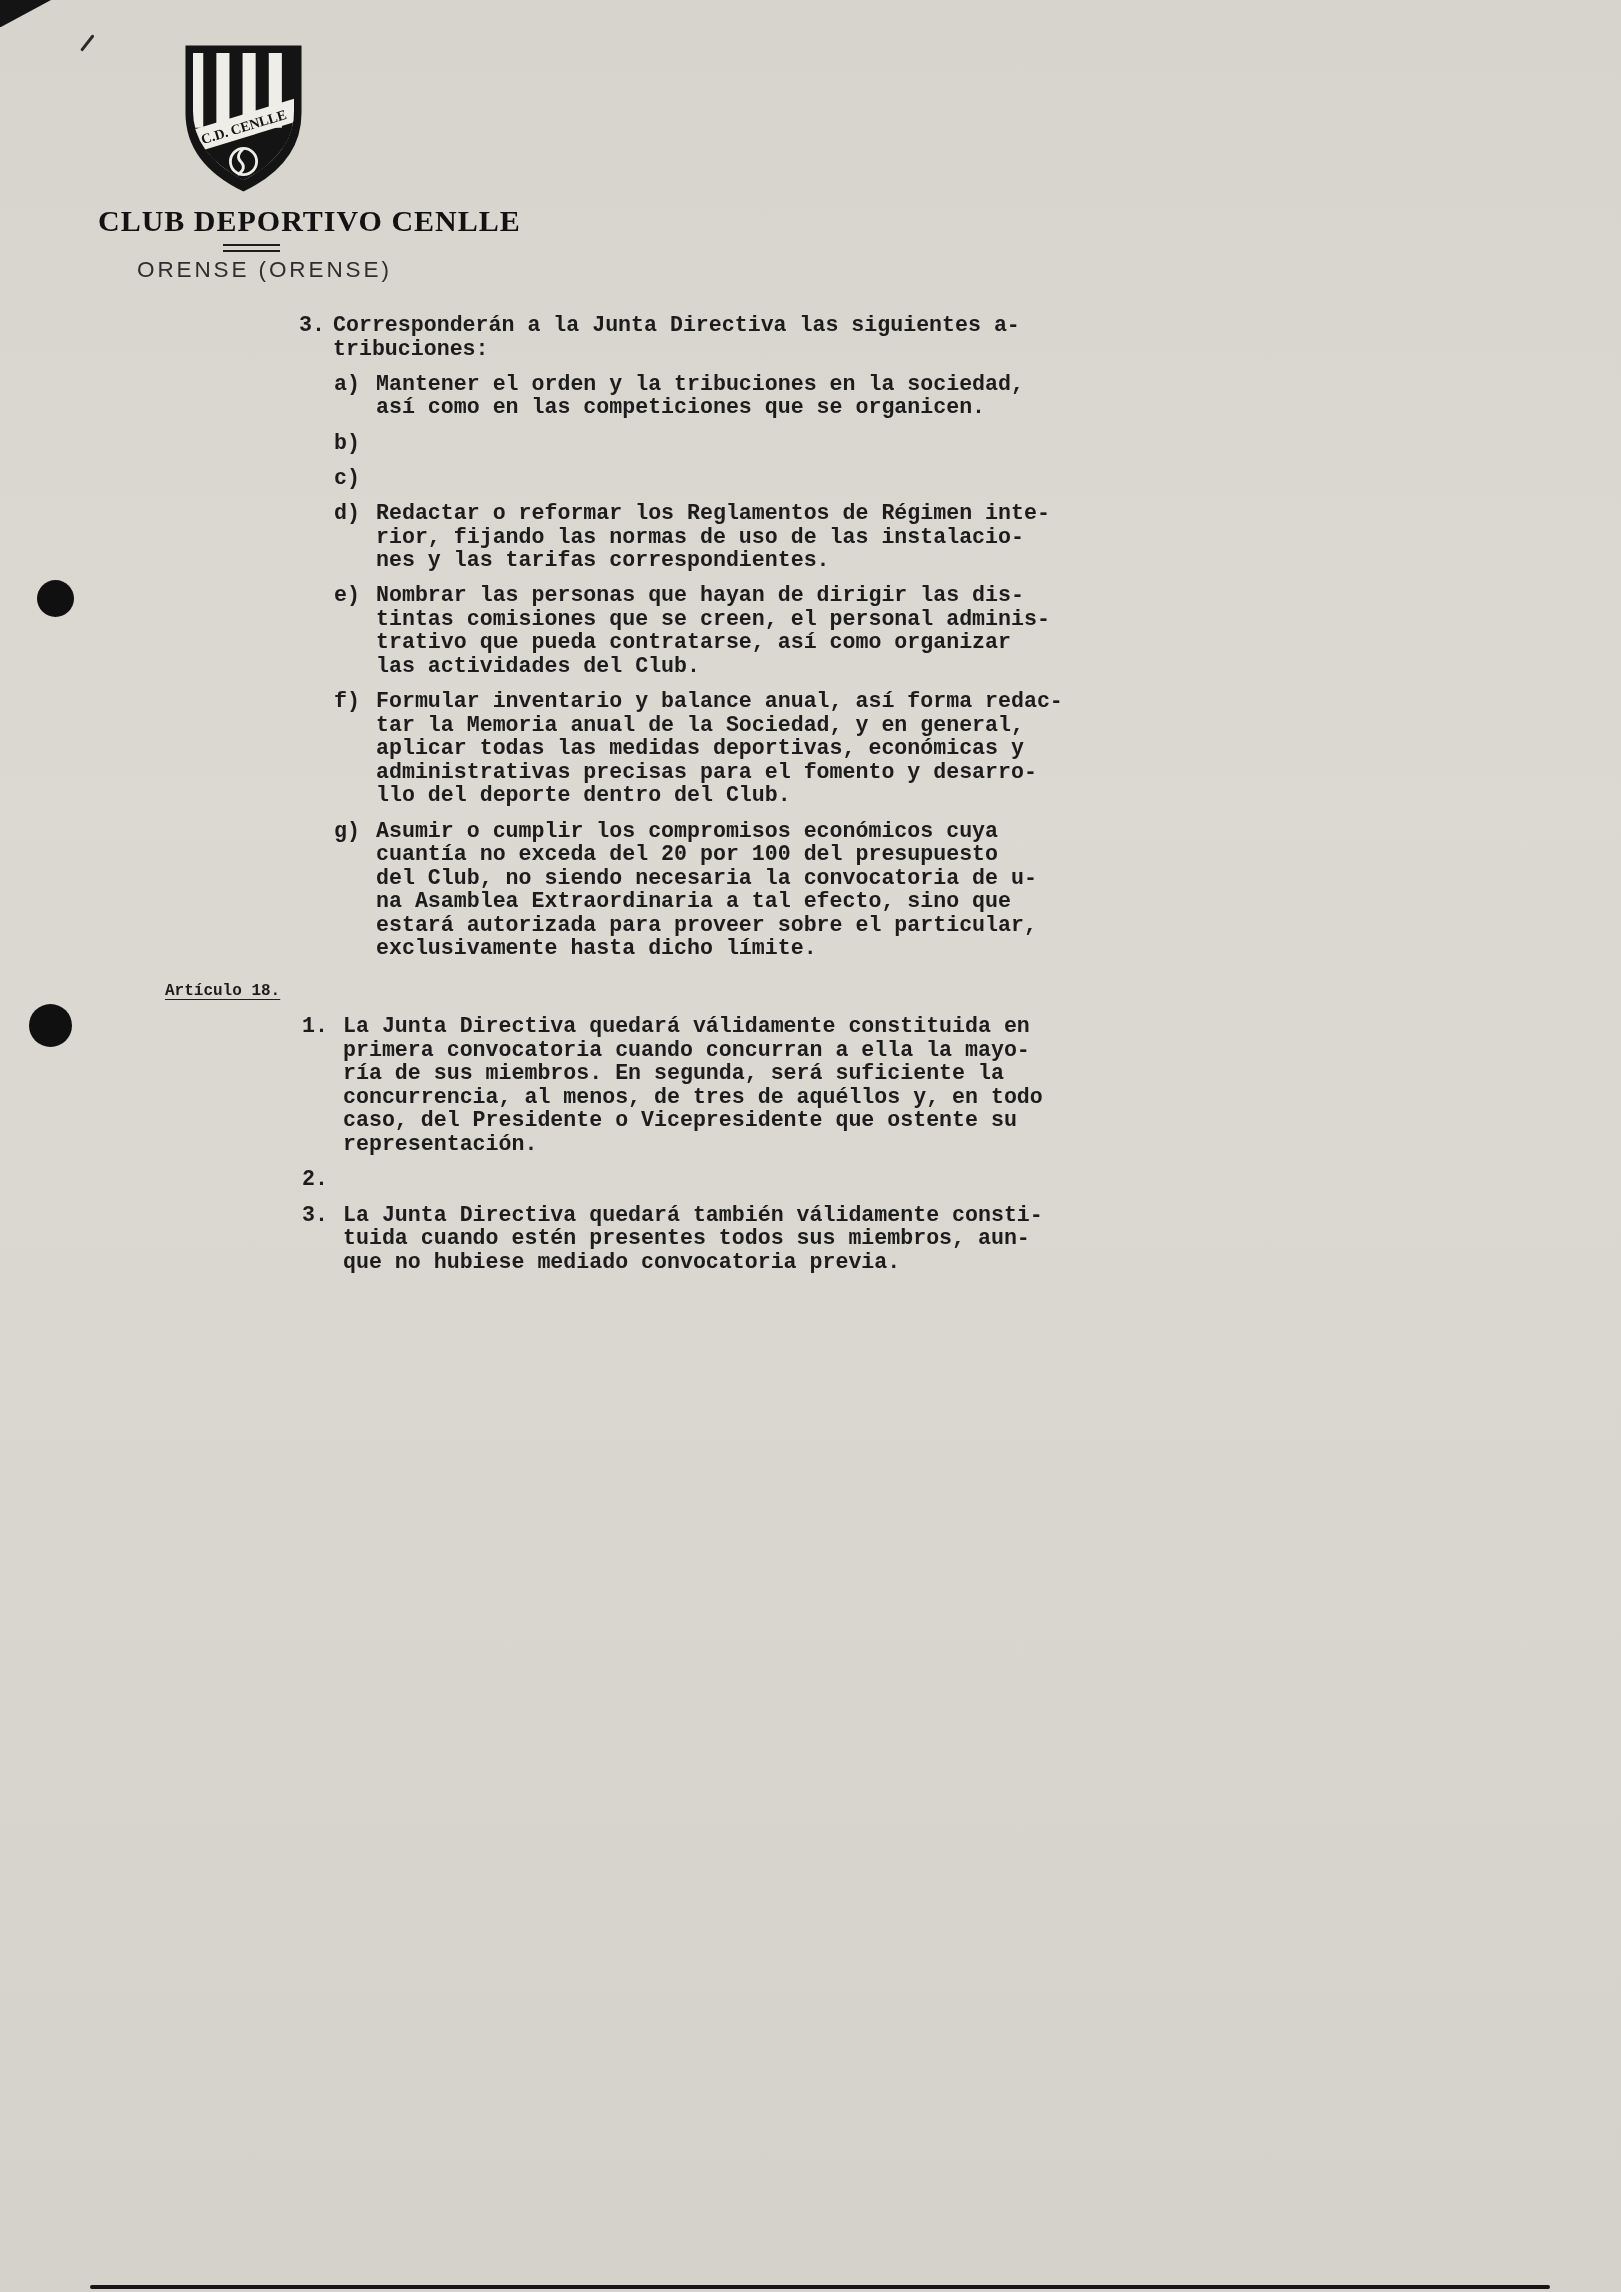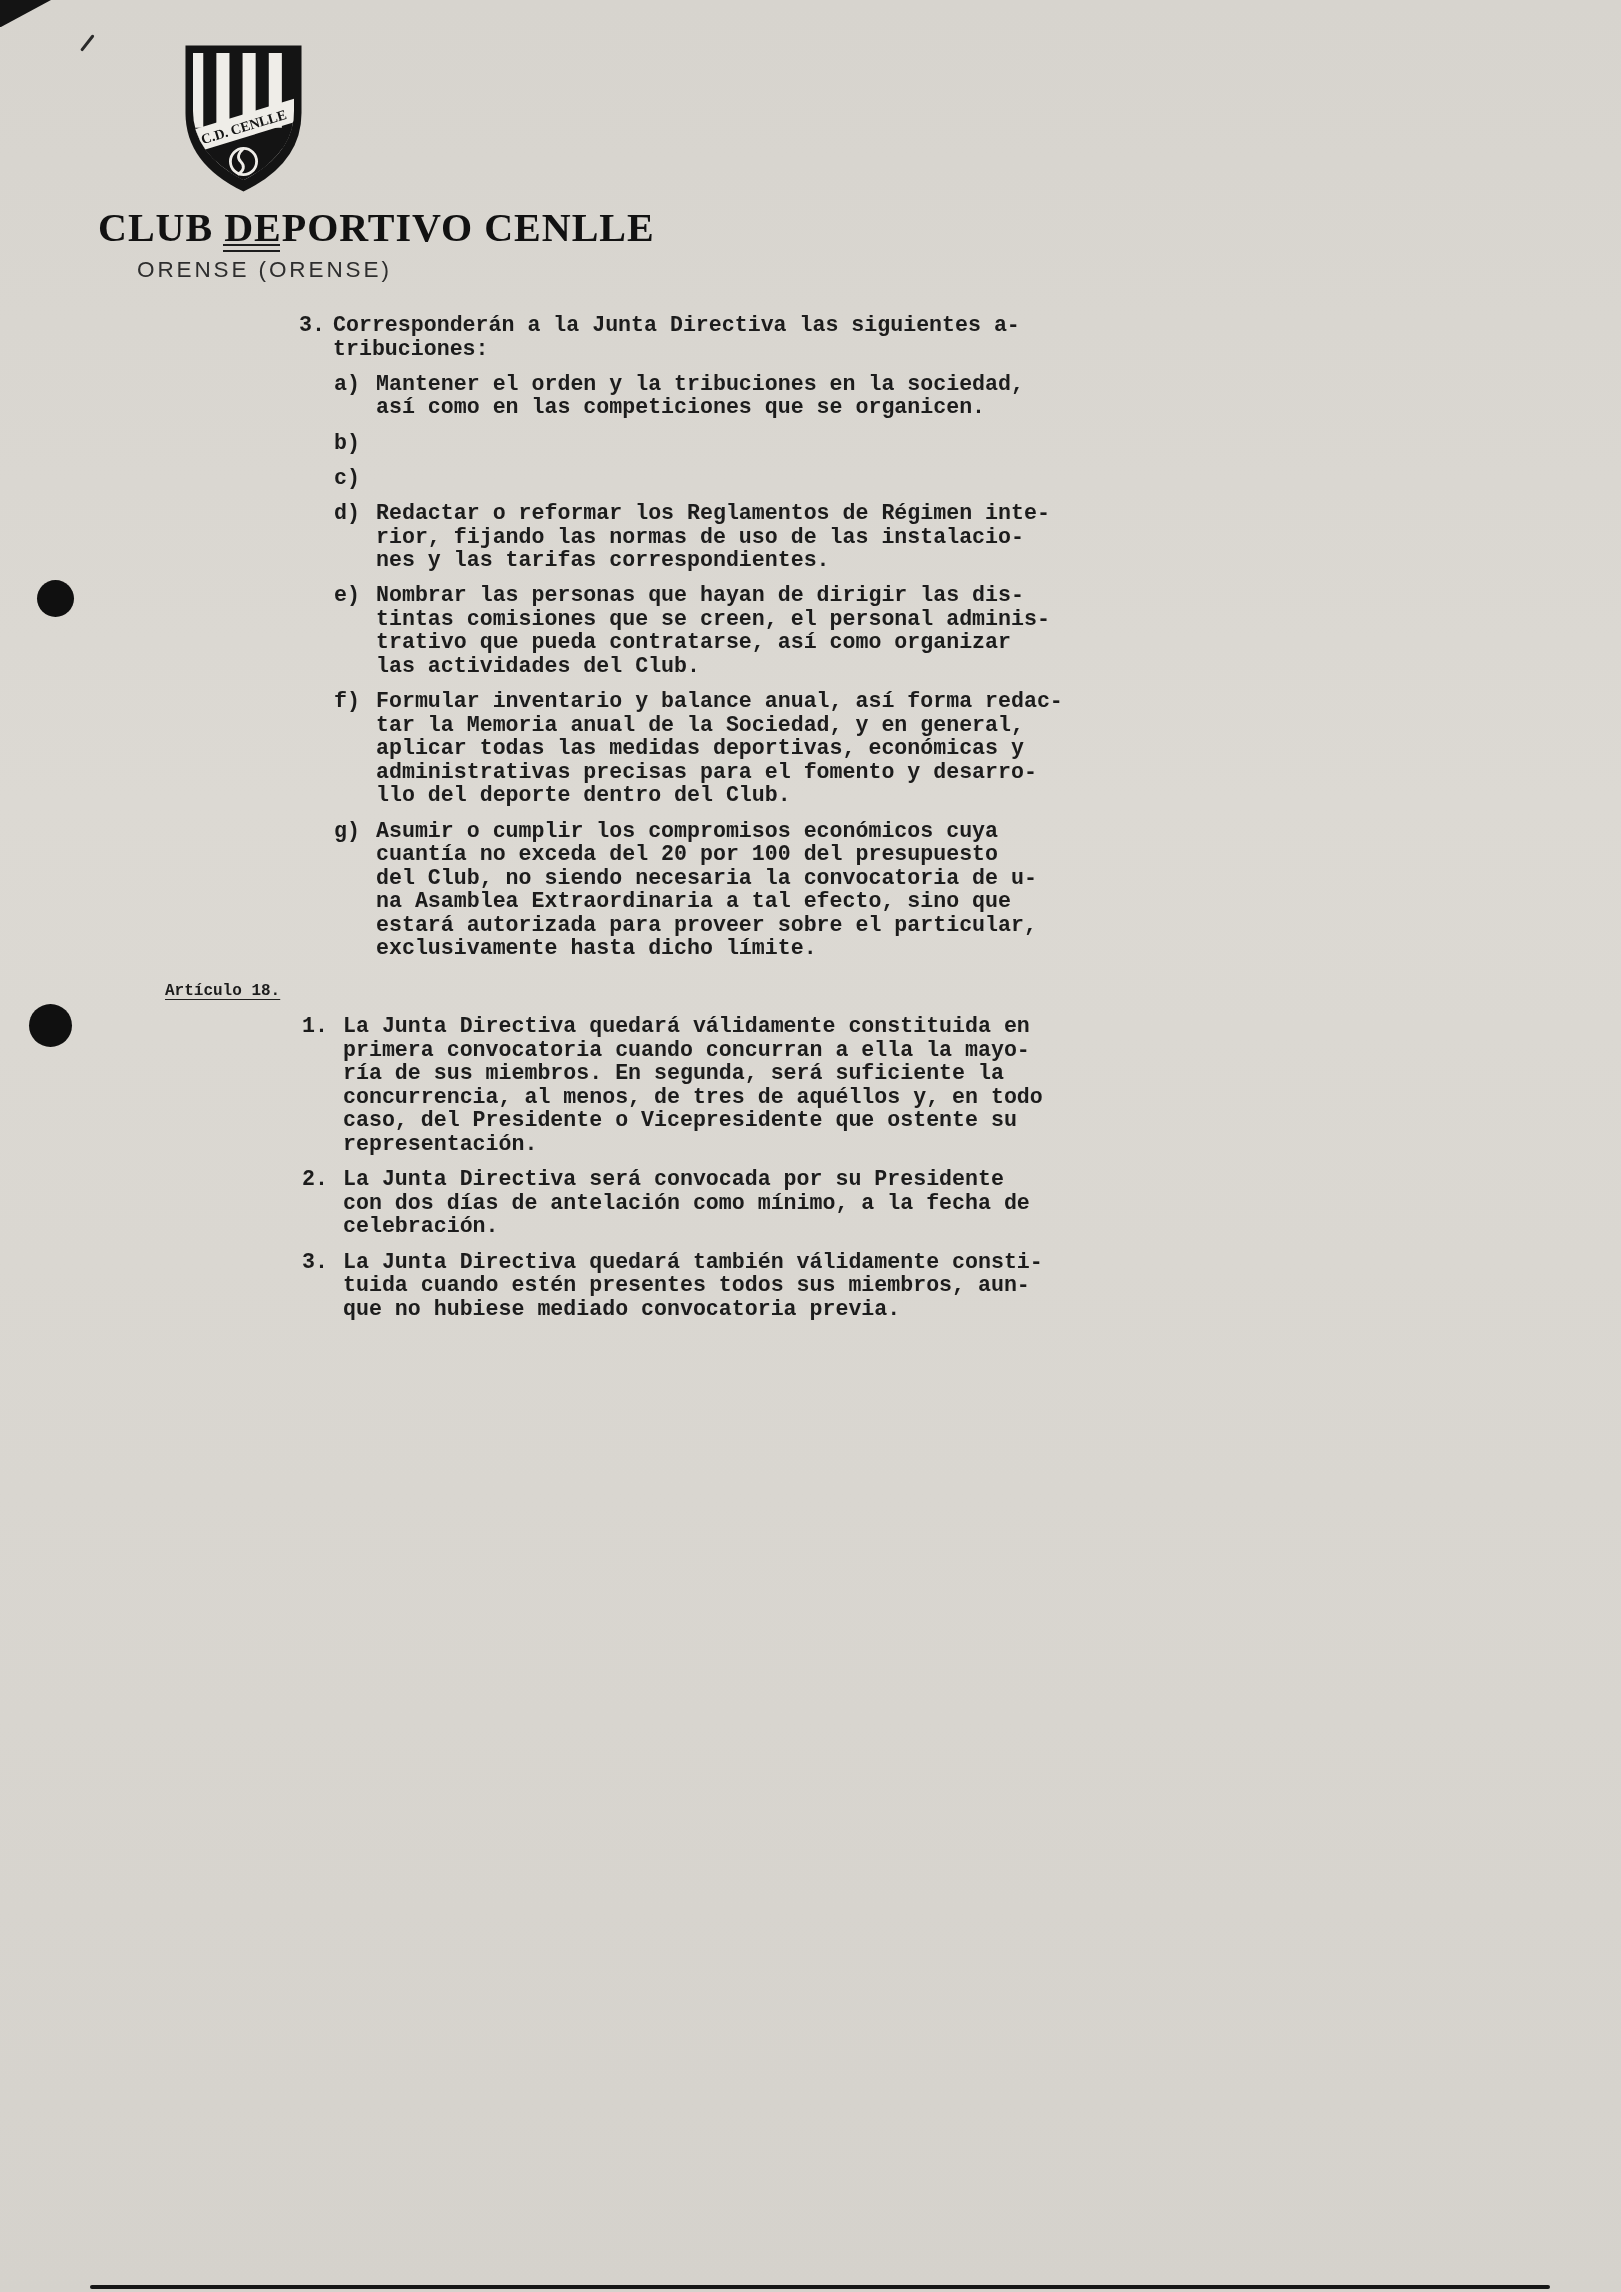--- a/index.html
+++ b/index.html
@@ -37,21 +37,21 @@
   .bottom-scan-line {
     position: absolute; left: 90px; right: 71px; bottom: 3.9px;
     height: 3.9px; background: #161616; border-radius: 2px;
   }
 
   
   .logo { position: absolute; left: 178px; top: 39px; }
   .club-name {
     position: absolute; left: 98px; top: 204px;
     font-family: "Liberation Serif", serif;
-    font-weight: 700; font-size: 40px; letter-spacing: 1px;
+    font-weight: 700; font-size: 30px; letter-spacing: 1px;
     color: #121212;
   }
   .club-underline {
     position: absolute; left: 223px; top: 244px;
     width: 57px; height: 3.9px;
     border-top: 2.9px solid #1d1d1d;
     border-bottom: 2px solid #1d1d1d;
   }
   .club-location {
     position: absolute; left: 137px; top: 257px;
@@ -179,23 +179,20 @@
       <span class="lbl">1.</span>
       <span class="txt">La Junta Directiva quedará válidamente constituida en
 primera convocatoria cuando concurran a ella la mayo-
 ría de sus miembros. En segunda, será suficiente la
 concurrencia, al menos, de tres de aquéllos y, en todo
 caso, del Presidente o Vicepresidente que ostente su
 representación.</span>
     </div>
     <div class="row art">
       <span class="lbl">2.</span>
-      <span class="txt">La Junta Directiva será convocada por su Presidente
-con dos días de antelación como mínimo, a la fecha de
-celebración.</span>
     </div>
     <div class="row art">
       <span class="lbl">3.</span>
       <span class="txt">La Junta Directiva quedará también válidamente consti-
 tuida cuando estén presentes todos sus miembros, aun-
 que no hubiese mediado convocatoria previa.</span>
     </div>
 
   </div>
 </div>

